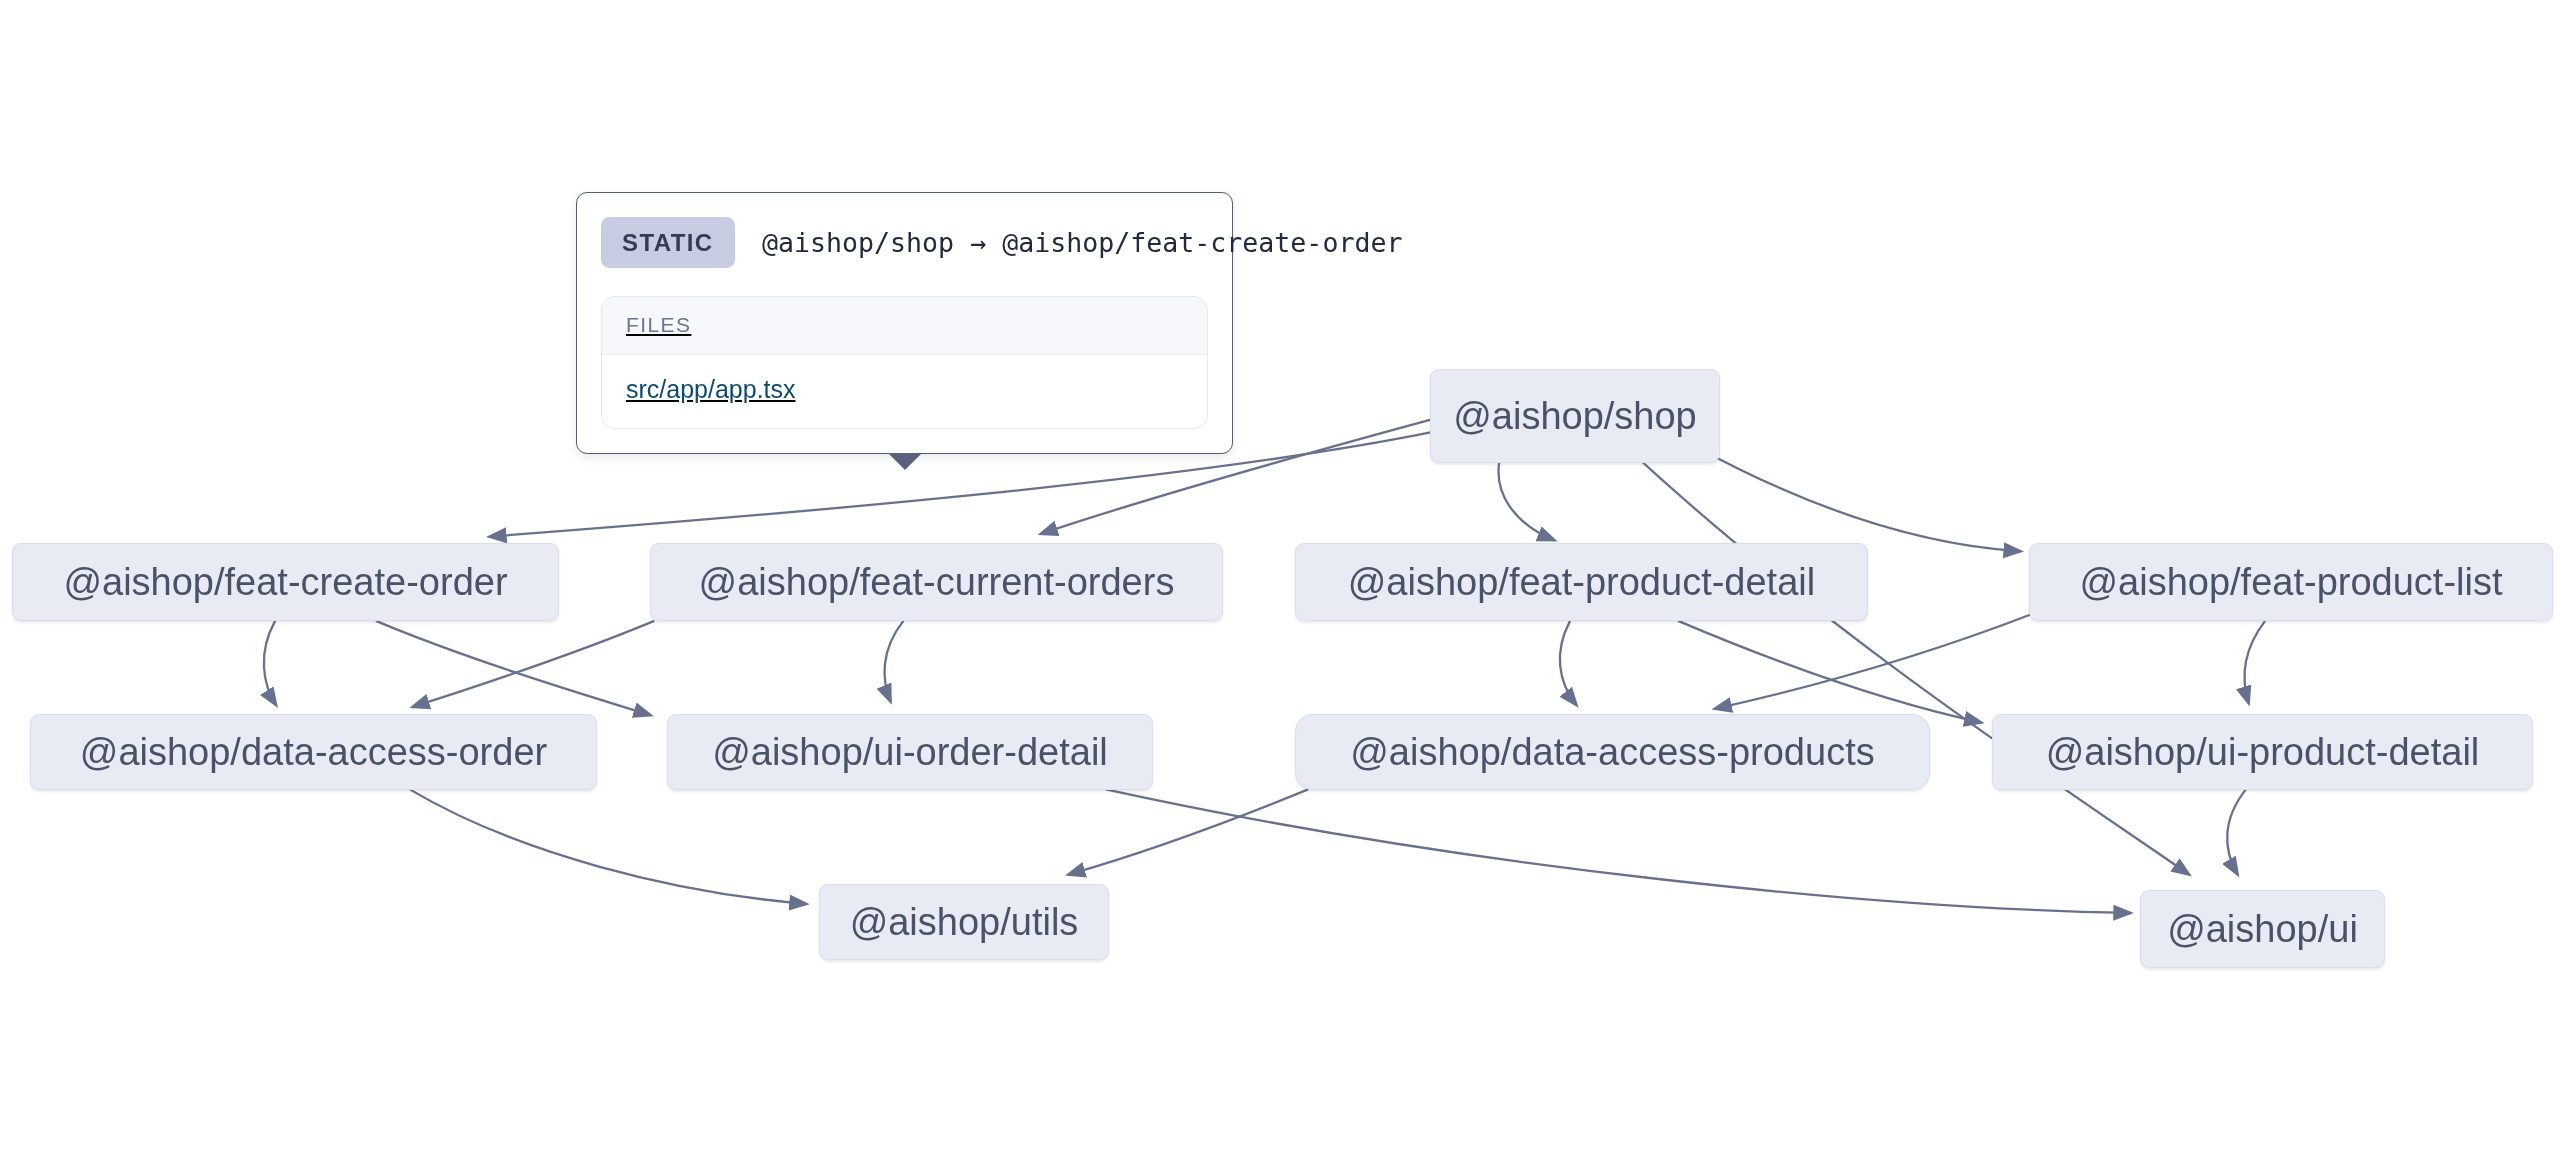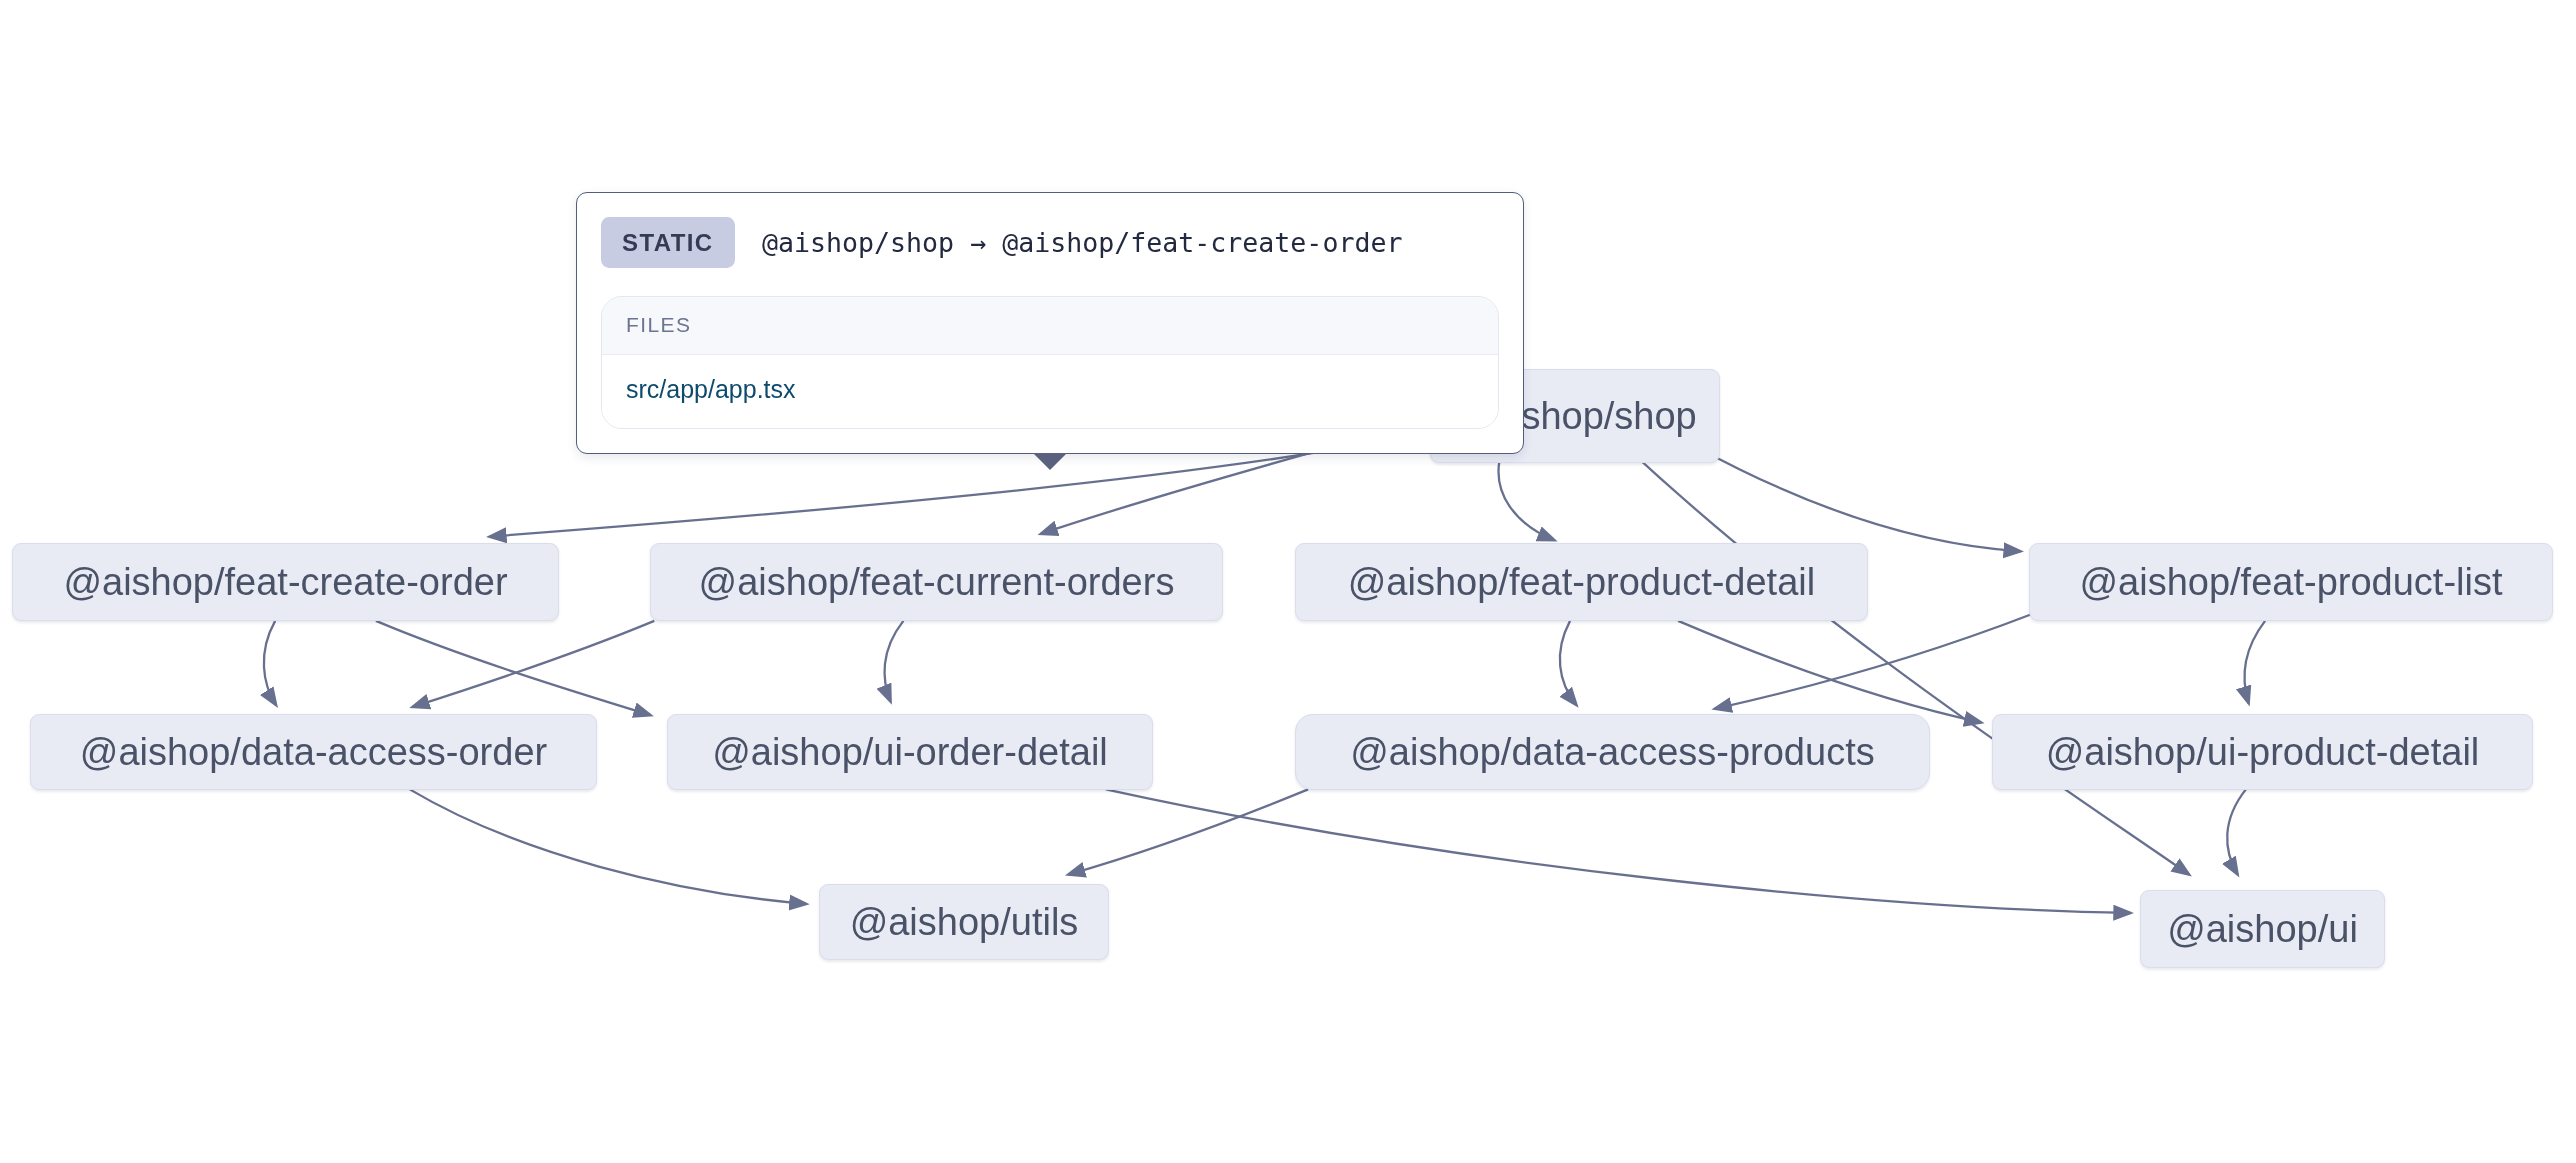--- a/index.html
+++ b/index.html
@@ -27,22 +27,22 @@
   .badge{
     background:#c7cce2;color:#343b54;border-radius:8.2px;
     font-size:24px;font-weight:bold;letter-spacing:1.4px;
     padding:13.7px 21px;line-height:1;
   }
   .dep{
     font-family:"DejaVu Sans Mono", monospace;
     font-size:26.6px;color:#23293f;letter-spacing:0px;white-space:nowrap;
   }
   .files-box{
-    margin-top:27.5px;border:1.8px solid #e4e6f0;border-radius:21px;
-    overflow:hidden;background:#ffffff;
+    margin-top:27.5px;border:1.8px solid #e4e6f0;border-radius:14px;
+    overflow:hidden;background:#ffffff;text-decoration:underline;
   }
   .files-header{
     background:#f7f8fc;border-bottom:0.9px solid #eaecf4;
     color:#6b7490;font-size:21px;letter-spacing:1.4px;
     padding:16.5px 24px;
   }
   .file-row{
     color:#0c4a6e;font-size:25px;
     padding:20px 24px 24px 24px;background:#ffffff;
   }
@@ -91,21 +91,21 @@
     <div class="node" style="left: 1295px; top: 543px; width: 573px; height: 78px;">@aishop/feat-product-detail</div>
     <div class="node" style="left: 2029px; top: 543px; width: 524px; height: 78px;">@aishop/feat-product-list</div>
     <div class="node" style="left: 30px; top: 714px; width: 567px; height: 76px;">@aishop/data-access-order</div>
     <div class="node" style="left: 667px; top: 714px; width: 486px; height: 76px;">@aishop/ui-order-detail</div>
     <div class="node" style="left: 1295px; top: 714px; width: 635px; height: 76px; border-radius: 18px;">@aishop/data-access-products</div>
     <div class="node" style="left: 1992px; top: 714px; width: 541px; height: 76px;">@aishop/ui-product-detail</div>
     <div class="node" style="left: 819px; top: 884px; width: 290px; height: 76px;">@aishop/utils</div>
     <div class="node" style="left: 2140px; top: 890px; width: 245px; height: 78px;">@aishop/ui</div>
   </div>
 
-<div class="tooltip" id="tooltip" style="left: 576px; top: 192px; width: 948px; min-height: 254px;">
+<div class="tooltip" id="tooltip" style="left: 576px; top: 192px; width: 657px; min-height: 254px;">
   <div class="tooltip-header">
     <span class="badge">STATIC</span>
     <span class="dep">@aishop/shop → @aishop/feat-create-order</span>
   </div>
   <div class="files-box">
     <div class="files-header">FILES</div>
     <div class="file-row">src/app/app.tsx</div>
   </div>
   <div class="caret"></div>
 </div>

